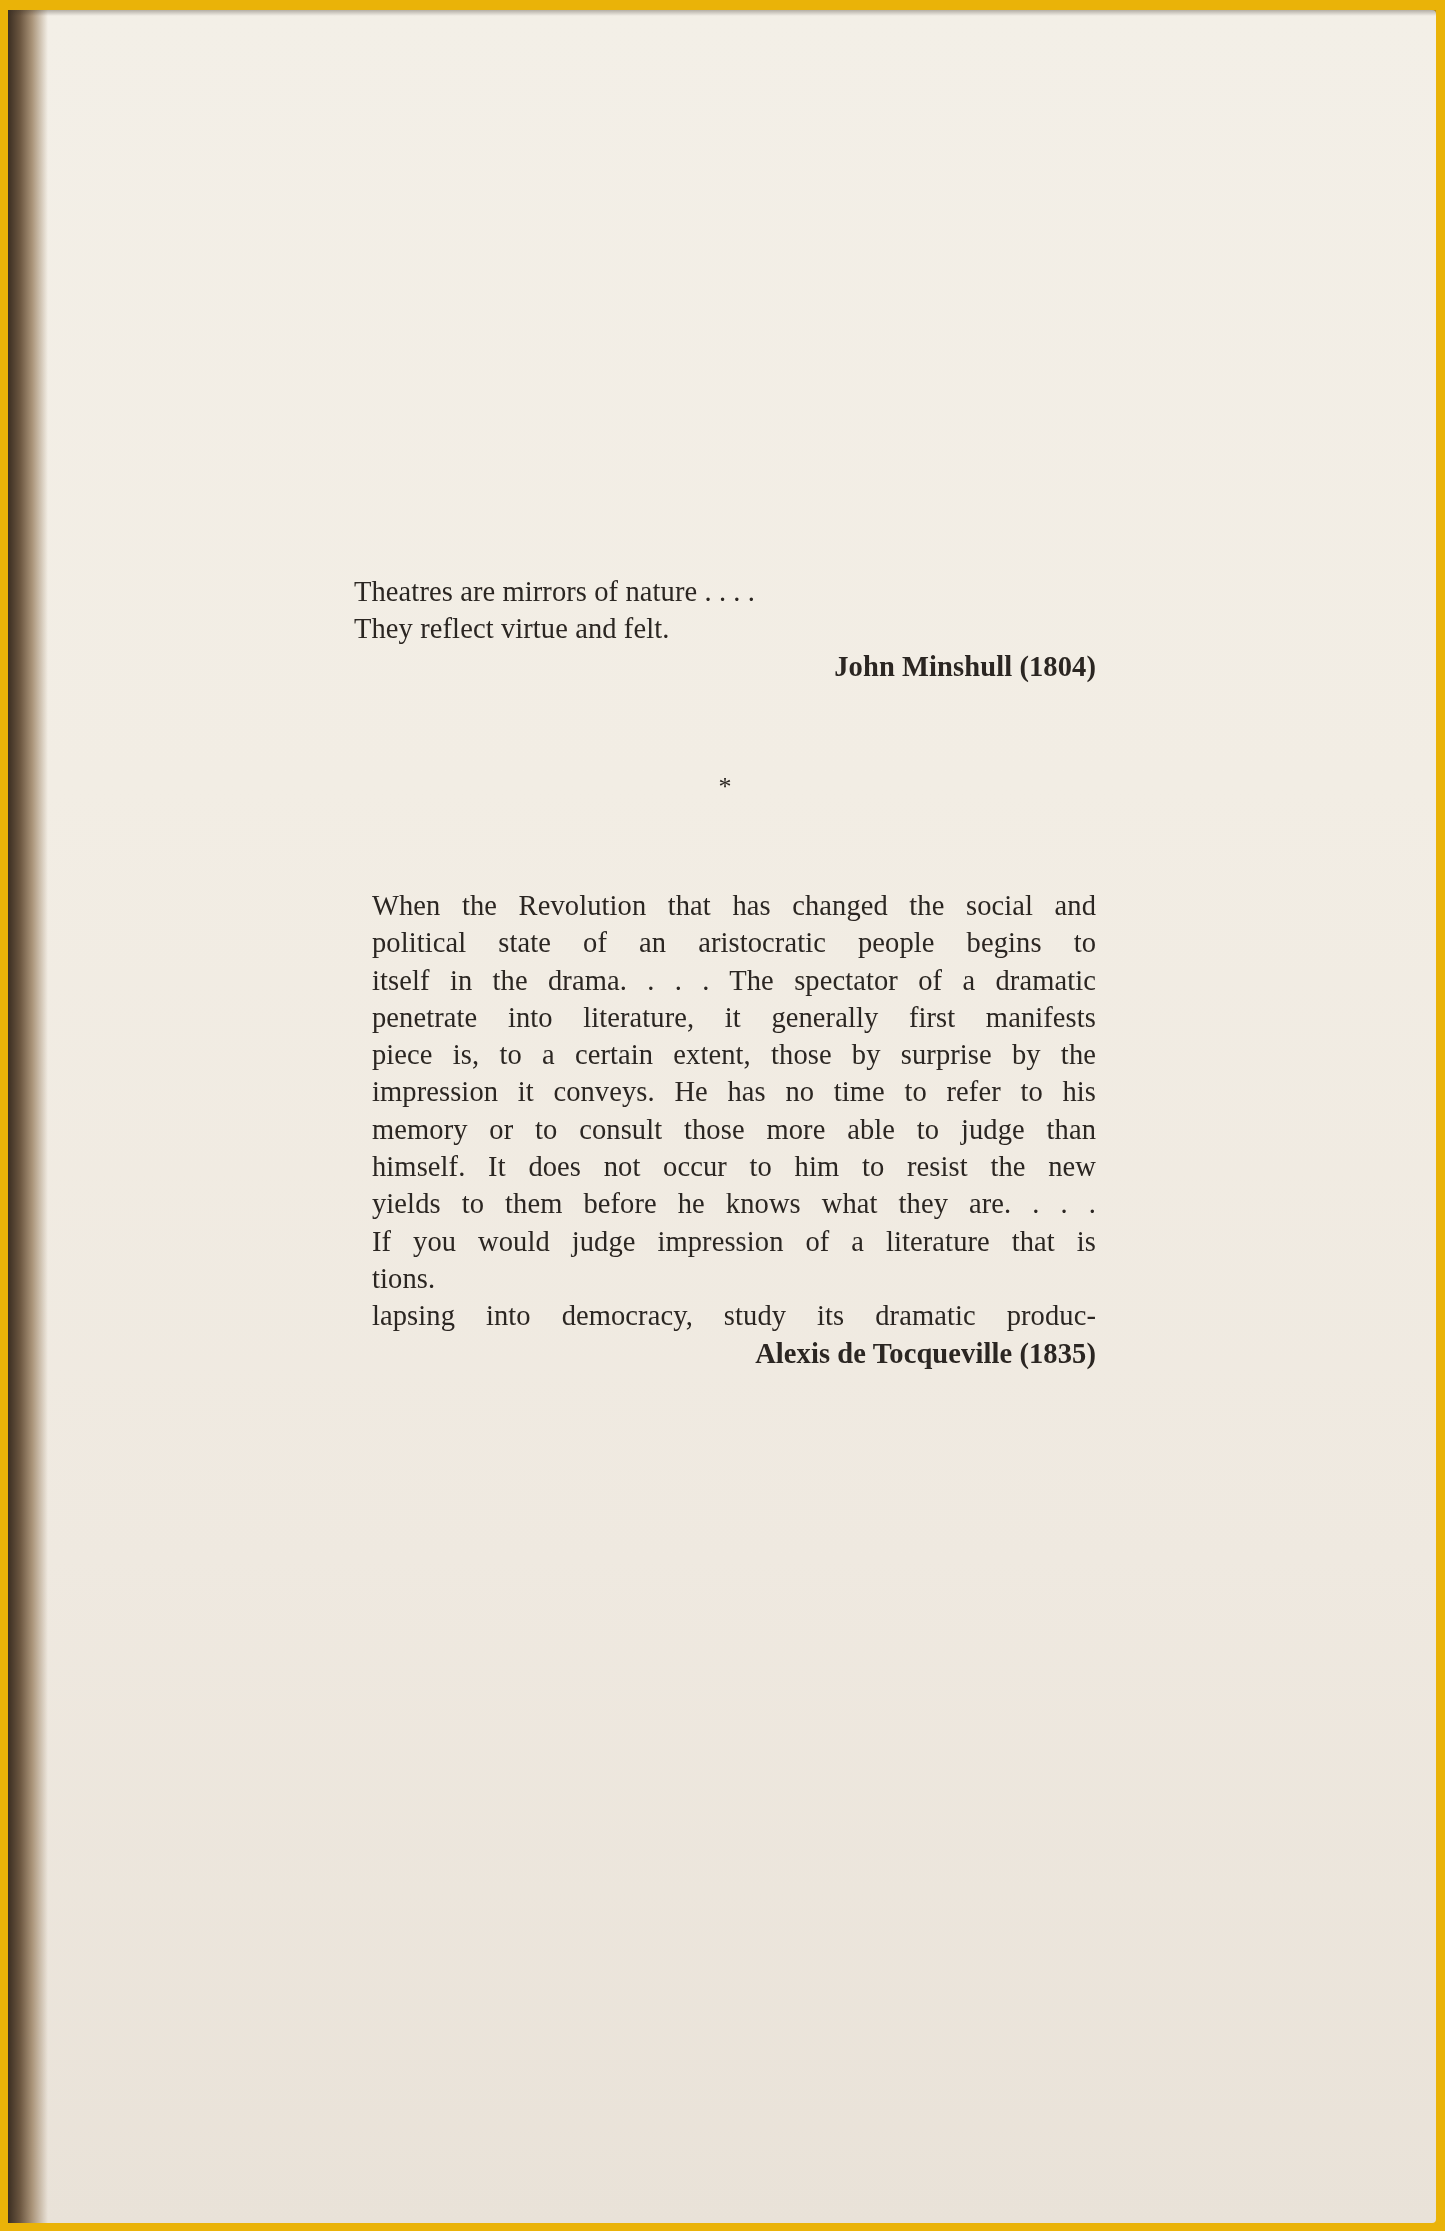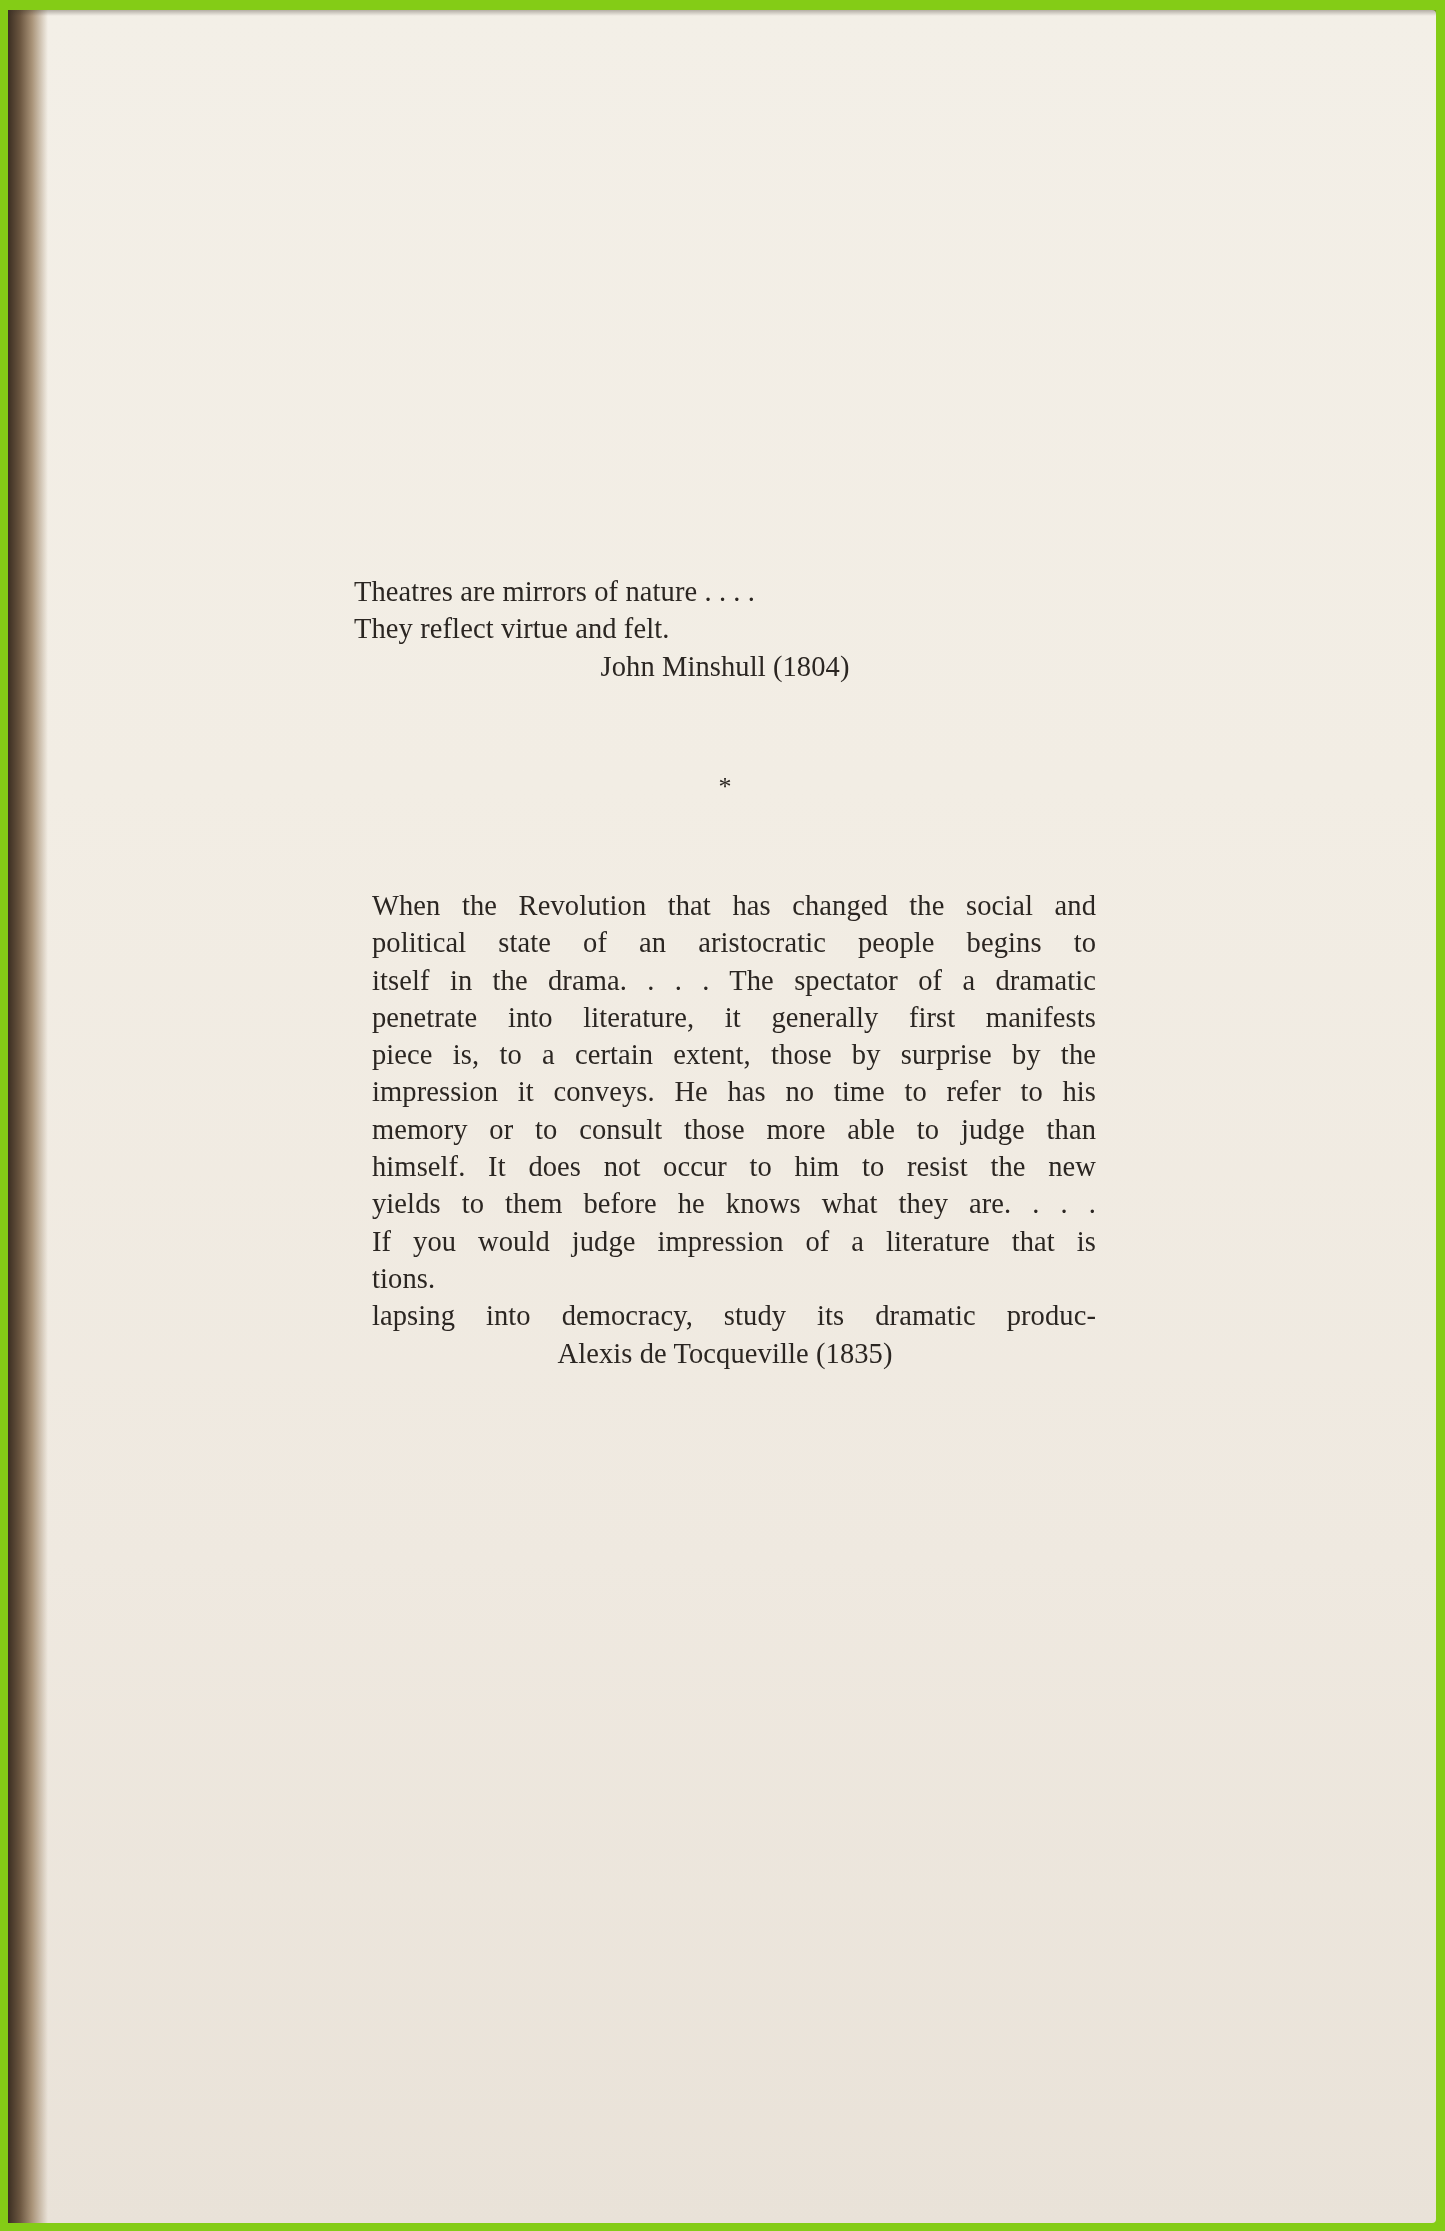--- a/index.html
+++ b/index.html
@@ -7,21 +7,21 @@
       padding: 0;
       width: 1445px;
       height: 2231px;
       overflow: hidden;
       background: #1c1916;
     }
     .photo {
       position: relative;
       width: 1445px;
       height: 2231px;
-      background: #84cc16;
+      background: #eab308;
     }
     .page {
       position: absolute;
       left: 8px;
       top: 10px;
       width: 1428px;
       height: 2213px;
       background: linear-gradient(180deg, #f3efe7 0%, #f2ede4 35%, #efe9e0 70%, #e9e2d8 100%);
       border-radius: 2px 4px 4px 2px;
     }
@@ -46,22 +46,23 @@
       font-family: "Liberation Serif", "DejaVu Serif", serif;
       color: #2b2622;
       font-size: 28.5px;
       line-height: 37.3px;
       letter-spacing: 0.1px;
     }
     .epigraph { top: 573px; }
     .epigraph .line { display: block; white-space: nowrap; }
     .attrib {
       display: block;
-      text-align: center;
+      text-align: right;
       white-space: nowrap;
+      font-weight: bold;
     }
     .separator {
       position: absolute;
       left: 354px;
       width: 742px;
       top: 772px;
       text-align: center;
       font-family: "Liberation Serif", serif;
       font-size: 26px;
       color: #2b2622;

